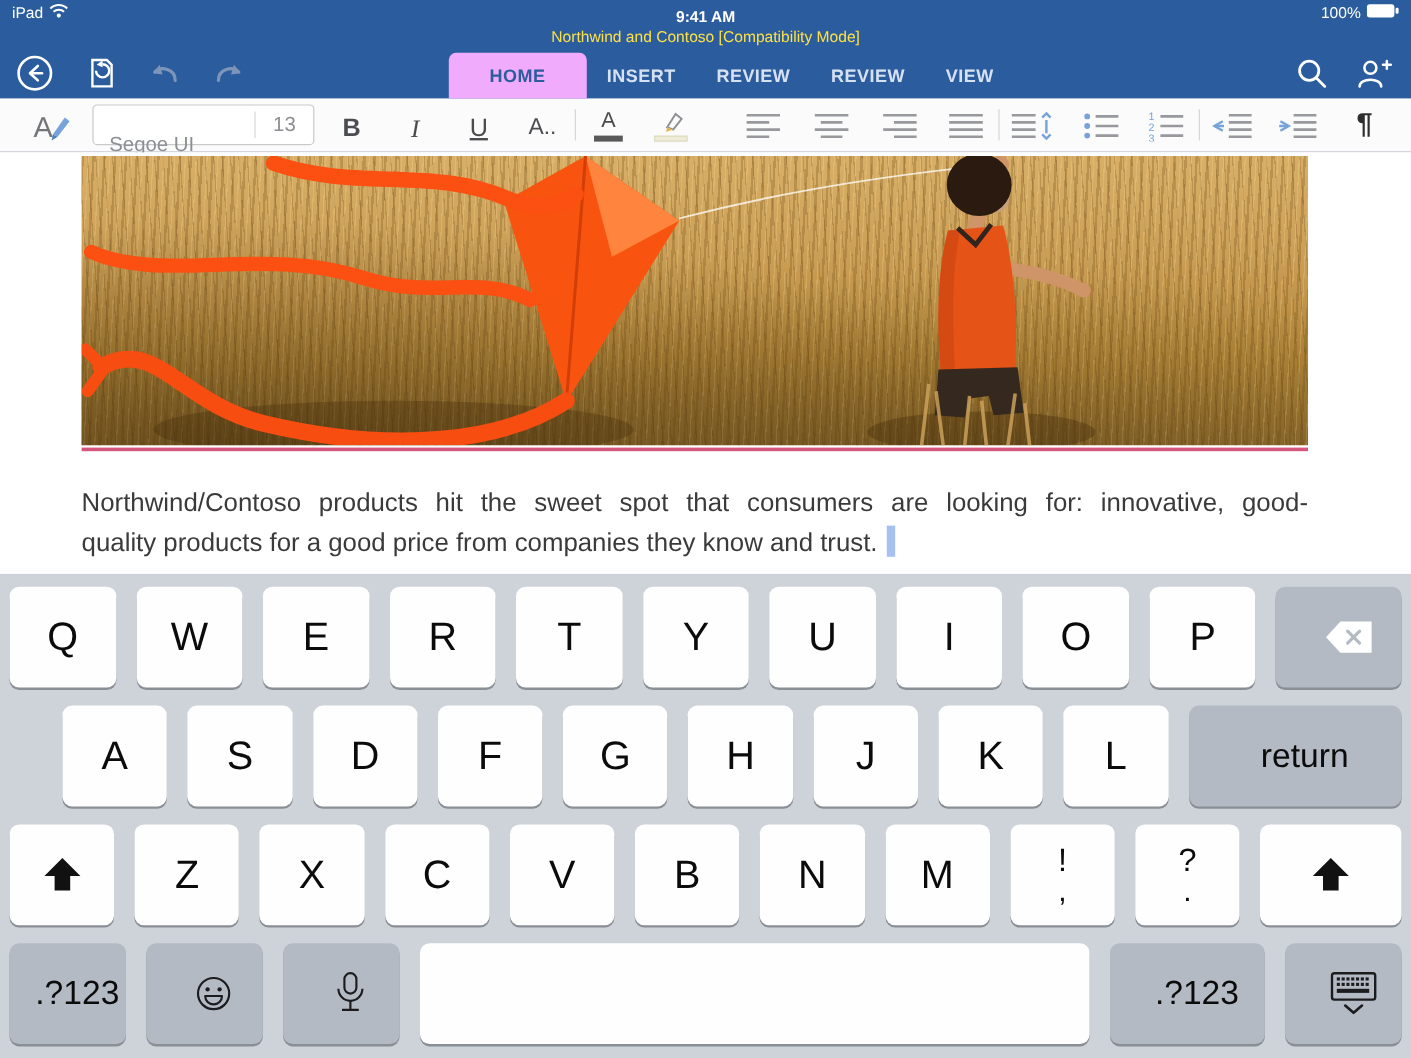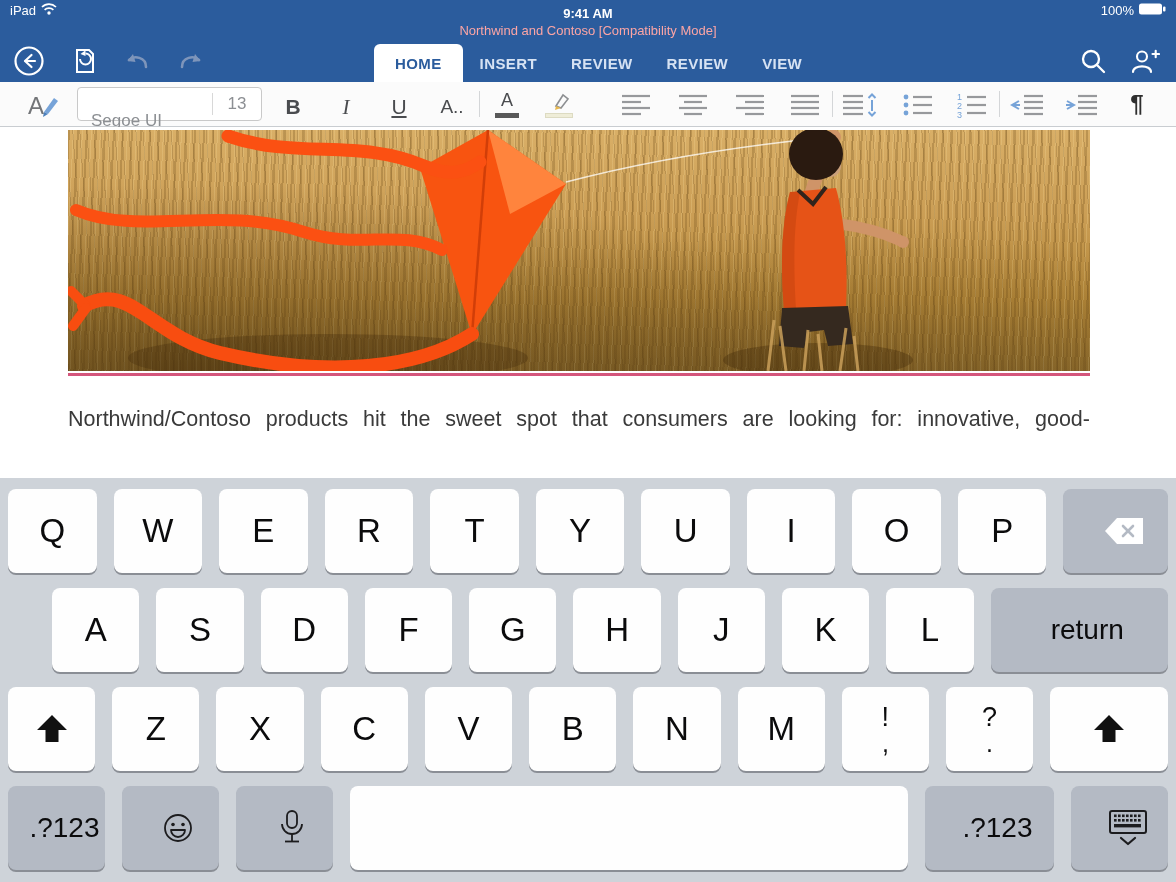--- a/index.html
+++ b/index.html
@@ -5,27 +5,27 @@
   * { margin:0; padding:0; box-sizing:border-box; }
   html,body { width:1176px; height:882px; overflow:hidden; }
   body { font-family:"Liberation Sans", sans-serif; background:#fff; }
 
   
   .chrome { background:#2b5c9d; height:82px; position:relative; color:#fff; }
   .statusbar { height:24px; display:flex; justify-content:space-between; align-items:flex-start; padding:3px 10px 0 10px; font-size:13px; }
   .sb-left, .sb-right { display:flex; align-items:center; gap:5px; width:220px; }
   .sb-right { justify-content:flex-end; }
   .sb-time { font-weight:700; position:absolute; left:0; right:0; text-align:center; top:6px; font-size:13px; }
-  .doc-title { text-align:center; font-size:13px; color:#fca5a5; height:16px; line-height:14px; }
+  .doc-title { text-align:center; font-size:13px; color:#fde047; height:16px; line-height:14px; }
   .command-row { position:absolute; left:0; right:0; bottom:0; height:42px; display:flex; align-items:center; }
   .cmd-left { display:flex; align-items:center; gap:20px; padding-left:12px; width:230px; }
   .icon-btn { width:34px; height:34px; display:flex; align-items:center; justify-content:center; cursor:pointer; }
   .tabs { position:absolute; left:374px; bottom:0; display:flex; align-items:flex-end; height:42px; }
   .tab { font-size:15px; letter-spacing:.4px; color:#d6e2f3; padding:0 17px; height:38px; display:flex; align-items:center; cursor:pointer; font-weight:600; }
-  .tab.active { background:#ffffff; color:#2b5c9d; border-radius:6px 6px 0 0; padding:0 21px;margin-top:28px; }
+  .tab.active { background:#f0abfc; color:#2b5c9d; border-radius:6px 6px 0 0; padding:0 34px;margin-top:28px; }
   .cmd-right { position:absolute; right:14px; bottom:4px; display:flex; gap:18px; }
 
   
   .toolbar { height:45px; background:#fbfbfb; border-bottom:1px solid #c9cdd1; display:flex; align-items:center; color:#6f7276; }
   .tb-btn { height:36px; min-width:34px; display:flex; align-items:flex-end; justify-content:center; padding-bottom:4px; cursor:pointer; }
   .fontbox { width:185px; height:34px; background:#fff; border:1px solid #c9c9c9; border-radius:4px; display:flex; align-items:center; margin-left:17px; color:#8c8f93; font-size:17px; }
   .fontbox .fname { flex:1; padding-left:13px;margin-top:34px; }
   .fontbox .fsep { width:1px; height:22px; background:#d8d8d8; }
   .fontbox .fsize { width:48px; text-align:center; }
   .tb-sep { width:1px; height:26px; background:#d4d6d8; margin:0 10px; align-self:center; }
@@ -338,20 +338,21 @@
           <path d="M 736 241 L 740 200"></path>
         <path d="M 754 241 L 750 204"></path>
           <path d="M 772 241 L 778 198"></path>
           <path d="M 790 241 L 786 206"></path>
       </g>
     </svg>
   </div>
   <div class="para-rule"></div>
   <div class="para">
     <div class="l1">Northwind/Contoso products hit the sweet spot that consumers are looking for: innovative, good-</div>
+    <div class="l2"><span>quality products for a good price from companies they know and trust.</span><span class="caret"></span></div>
   </div>
 </div>
 
 <div class="keyboard">
     <div class="kb-row">
       <div class="key key-white" style="flex: 1 1 0px;">
         <span class="kl">Q</span>
       </div>
       <div class="key key-white" style="flex: 1 1 0px;">
         <span class="kl">W</span>

